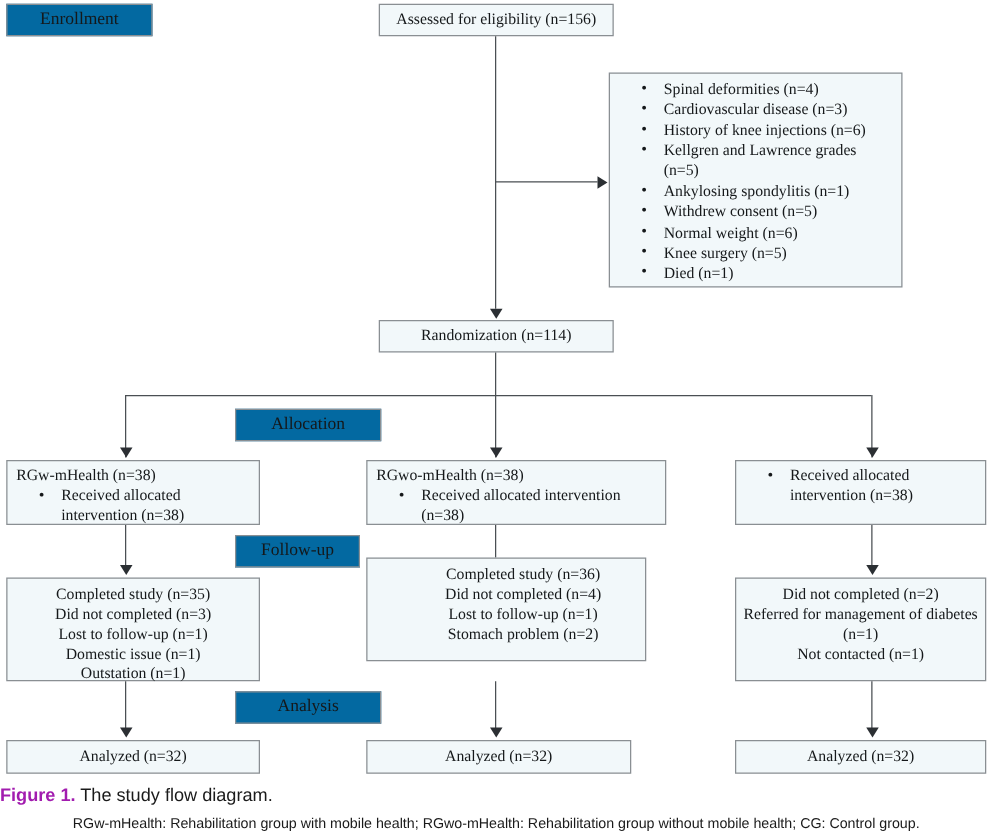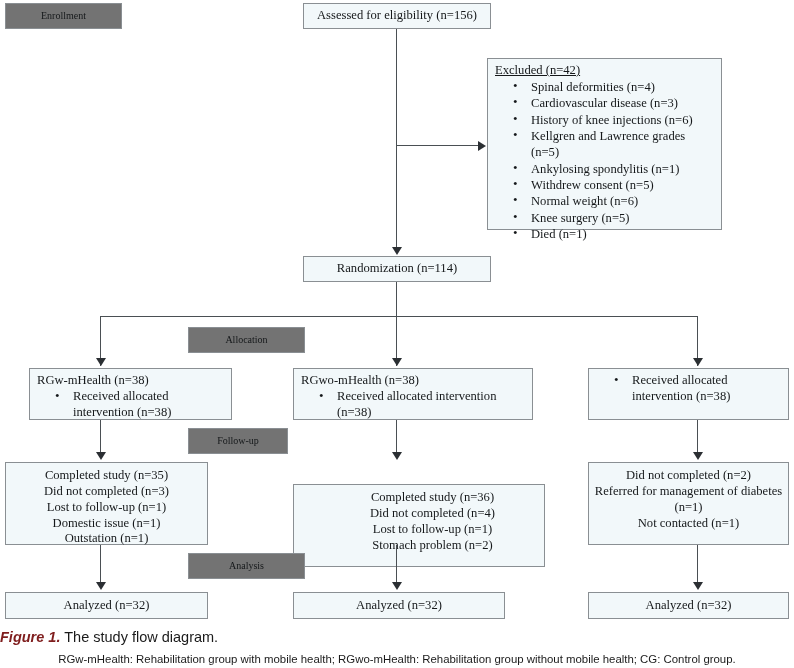--- a/index.html
+++ b/index.html
@@ -23,26 +23,26 @@
   .box {
     position: absolute;
     box-sizing: border-box;
     border: 1px solid #8a8f93;
     background: #f2f8fa;
     font-size: 12.6px;
     line-height: 1.26;
     color: #15181a;
   }
   .box.stage {
-    background: #737373;
+    background: #0369a1;
     border: 1px solid #8a8f93;
     display: flex;
     align-items: center;
     justify-content: center;
-    font-size: 10px;
+    font-size: 14px;
   }
   .box.center {
     display: flex;
     align-items: center;
     justify-content: center;
     text-align: center;
   }
   .box.centerlines {
     text-align: center;
     padding-top: 5px;
@@ -106,22 +106,21 @@
     width: 794px;
     font-family: "Liberation Sans", "DejaVu Sans", sans-serif;
   }
   .cap-line1 {
     font-size: 14.5px;
     line-height: 1.35;
     color: #1a1a1a;
   }
   .cap-fig {
     font-weight: bold;
-    color: #7f1d1d;
-    font-style: italic;
+    color: #a21caf;
   }
   .cap-line2 {
     font-size: 11.4px;
     line-height: 1.35;
     color: #1a1a1a;
     margin-top: 4px;
     text-align: center;
   }
 </style>
 </head>
@@ -137,21 +136,20 @@
     <span>Assessed for eligibility (n=156)</span>
   </div>
 
   <div class="line vline" style="left:396px; top:29px; height:218px;"></div>
   <div class="arrow-down" style="left:392px; top:247px;"></div>
 
   <div class="line hline" style="left:396px; top:145px; width:82px;"></div>
   <div class="arrow-right" style="left:478px; top:141px;"></div>
 
   <div class="box padded" style="left:487px; top:58px; width:235px; height:172px;">
-    <span class="hdr underline">Excluded (n=42)</span>
     <ul class="bullets tight">
       <li>Spinal deformities (n=4)</li>
       <li>Cardiovascular disease (n=3)</li>
       <li>History of knee injections (n=6)</li>
       <li>Kellgren and Lawrence grades (n=5)</li>
       <li>Ankylosing spondylitis (n=1)</li>
       <li>Withdrew consent (n=5)</li>
       <li>Normal weight (n=6)</li>
       <li>Knee surgery (n=5)</li>
       <li>Died (n=1)</li>
@@ -172,21 +170,21 @@
   <div class="line vline" style="left:396px; top:316px; height:50px;"></div>
   <div class="arrow-down" style="left:392px; top:358px;"></div>
 
   <div class="line vline" style="left:697px; top:316px; height:50px;"></div>
   <div class="arrow-down" style="left:693px; top:358px;"></div>
 
   <div class="box stage" style="left:188px; top:327px; width:117px; height:26px;">
     <span>Allocation</span>
   </div>
 
-  <div class="box padded" style="left:5px; top:368px; width:203px; height:52px;margin-left:24px;">
+  <div class="box padded" style="left:5px; top:368px; width:203px; height:52px;">
     <span class="hdr">RGw-mHealth (n=38)</span>
     <ul class="bullets">
       <li>Received allocated intervention (n=38)</li>
     </ul>
   </div>
 
   <div class="box padded" style="left:293px; top:368px; width:240px; height:52px;">
     <span class="hdr">RGwo-mHealth (n=38)</span>
     <ul class="bullets">
       <li>Received allocated intervention (n=38)</li>
@@ -213,21 +211,21 @@
   </div>
 
   <div class="box centerlines" style="left:5px; top:462px; width:203px; height:83px;">
     <div>Completed study (n=35)</div>
     <div>Did not completed (n=3)</div>
     <div>Lost to follow-up (n=1)</div>
     <div>Domestic issue (n=1)</div>
     <div>Outstation (n=1)</div>
   </div>
 
-  <div class="box centerlines" style="left:293px; top:484px; width:252px; height:83px;padding-left:27px;">
+  <div class="box centerlines" style="left:293px; top:446px; width:224px; height:83px;padding-left:27px;">
     <div>Completed study (n=36)</div>
     <div>Did not completed (n=4)</div>
     <div>Lost to follow-up (n=1)</div>
     <div>Stomach problem (n=2)</div>
   </div>
 
   <div class="box centerlines" style="left:588px; top:462px; width:201px; height:83px;">
     <div>Did not completed (n=2)</div>
     <div>Referred for management of diabetes</div>
     <div>(n=1)</div>

